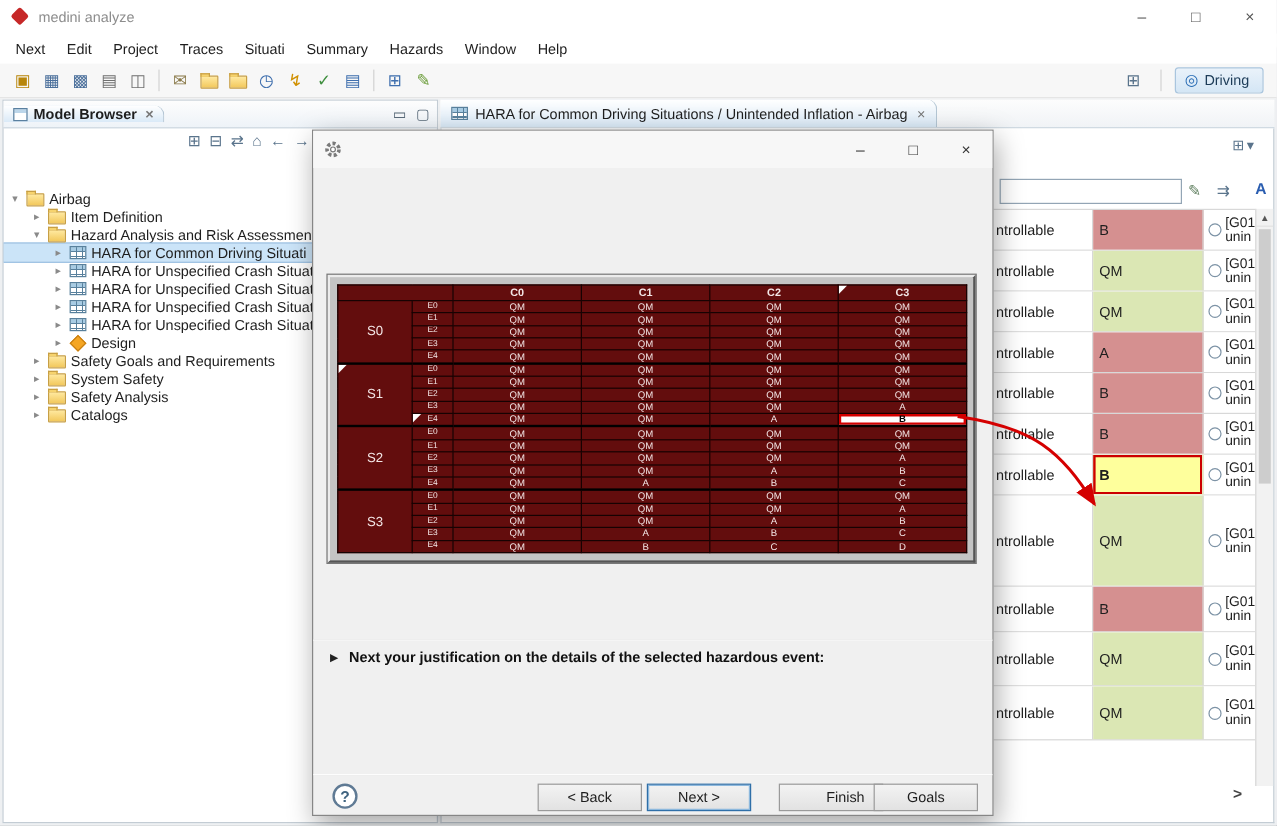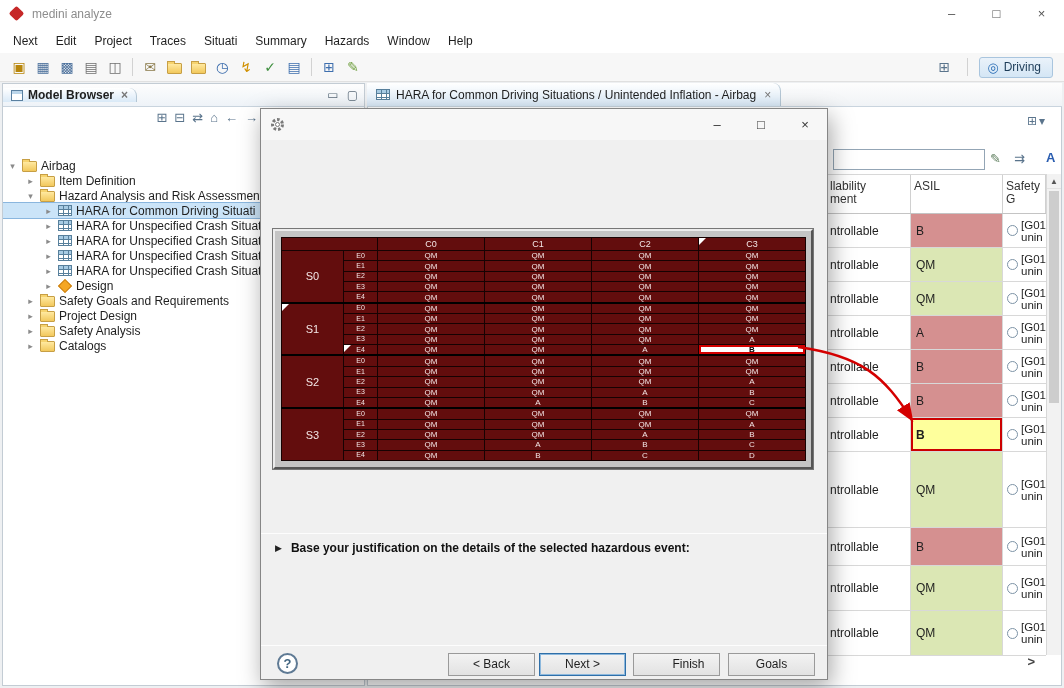--- a/index.html
+++ b/index.html
@@ -80,35 +80,35 @@
   .dialog{position:absolute;left:260px;top:108px;width:568px;height:572px;background:#f0f0f0;border:1px solid #868686;box-shadow:3px 8px 22px rgba(0,0,0,.35);z-index:50;}
   .dlg-title{height:31px;background:#f7f7f7;display:flex;align-items:center;padding-left:9px;gap:7px;color:#222;}
   .dlg-ctrls{margin-left:auto;display:flex;height:31px;}
   .dlg-btn{width:44px;text-align:center;line-height:31px;font-size:13px;color:#333;}
   .dlg-header{height:69px;background:#fff;border-bottom:1px solid #e4e4e4;padding:8px 12px 0;}
   .dlg-heading{font-weight:bold;font-size:13px;margin-bottom:6px;}
   .dlg-desc{font-size:11.5px;color:#333;width:530px;line-height:14px;}
   .matrix-frame{position:absolute;left:12px;top:120px;width:540px;height:240px;background:#c4c4c4;border-top:2px solid #ececec;border-left:2px solid #ececec;border-right:2px solid #555;border-bottom:2px solid #555;outline:1px solid #777;padding:6px;}
   table.asil{width:100%;height:100%;border-collapse:collapse;table-layout:fixed;background:#630d0d;color:#f3e6e6;}
   .asil th,.asil td{border:1px solid #170202;padding:0;text-align:center;overflow:hidden;}
-  .asil thead th{height:13px;font-size:9px;font-weight:normal;}
+  .asil thead th{height:13px;font-size:9px;font-weight:bold;}
   .asil .slabel{font-size:11px;font-weight:normal;}
   .asil .elabel{font-size:7px;line-height:8px;}
   .asil .val{font-size:8px;line-height:9px;}
   .asil tr.gstart td{border-top:2px solid #000;}
   .asil td.hlcell{background:#fff;color:#000;font-weight:bold;box-shadow:inset 0 0 0 2px #d40000;}
   .wedge{position:relative;}
   .wedge::before{content:'';position:absolute;left:0;top:0;width:0;height:0;border-style:solid;border-width:7px 7px 0 0;border-color:#fff transparent transparent transparent;}
   .dlg-sep{position:absolute;left:0;right:0;top:424px;height:1px;background:#cfcfcf;border-bottom:1px solid #fdfdfd;}
   .just-row{position:absolute;left:14px;top:432px;display:flex;align-items:center;gap:9px;font-weight:bold;color:#111;}
   .twistie{font-size:9px;color:#222;}
   .btn-sep{position:absolute;left:0;right:0;top:536px;height:1px;background:#cfcfcf;border-bottom:1px solid #fdfdfd;}
   .help-circle{position:absolute;left:16px;top:544px;width:21px;height:21px;border:2px solid #5f7a94;border-radius:50%;color:#3f637f;font-weight:bold;text-align:center;line-height:18px;font-size:13px;background:#fff;}
   .btn{position:absolute;top:544px;width:87px;height:23px;background:linear-gradient(#f3f3f3,#e2e2e2);border:1px solid #9a9a9a;font-size:12px;text-align:center;line-height:21px;}
-  .btn-back{left:187px;} .btn-next{left:278px;border:1px solid #2f6fa8;box-shadow:inset 0 0 0 1px #8cb8dd;} .btn-finish{left:372px;padding-left:24px;} .btn-cancel{left:467px;}
+  .btn-back{left:187px;} .btn-next{left:278px;border:1px solid #2f6fa8;box-shadow:inset 0 0 0 1px #8cb8dd;} .btn-finish{left:388px;padding-left:24px;} .btn-cancel{left:467px;}
   
   .arrow-svg{position:absolute;left:0;top:0;z-index:60;pointer-events:none;}
 </style>
 </head>
 <body>
 
 <div class="titlebar">
   <span class="app-icon"></span>
   <span class="title-text">medini analyze</span>
   <span class="wctrls">
@@ -232,21 +232,21 @@
           <span class="tlabel">Design</span>
         </div>
         <div class="trow" style="padding-left: 22px;">
           <span class="chev">▸</span>
           <span class="ico-folder"></span>
           <span class="tlabel">Safety Goals and Requirements</span>
         </div>
         <div class="trow" style="padding-left: 22px;">
           <span class="chev">▸</span>
           <span class="ico-folder"></span>
-          <span class="tlabel">Project Design</span>
+          <span class="tlabel">System Safety</span>
         </div>
         <div class="trow" style="padding-left: 22px;">
           <span class="chev">▸</span>
           <span class="ico-folder"></span>
           <span class="tlabel">Safety Analysis</span>
         </div>
         <div class="trow" style="padding-left: 22px;">
           <span class="chev">▸</span>
           <span class="ico-folder"></span>
           <span class="tlabel">Catalogs</span>
@@ -266,28 +266,20 @@
       <span class="view-menu">
         <span>⊞</span>
         <span>▾</span>
       </span>
       <input class="hara-filter-input" style="">
       <span class="fico" style="left:622px;">✎</span>
       <span class="fico" style="left:646px;color:#5a748c;">⇉</span>
       <span class="asil-badge">A</span>
 
       <div class="htable">
-        <div class="hheader">
-          <div class="hh hh1">
-            <div>llability</div>
-            <div>ment</div>
-          </div>
-          <div class="hh hh2">ASIL</div>
-          <div class="hh hh3">Safety G</div>
-        </div>
         <div id="hara-rows">
             <div class="hrow" style="height: 34px;">
               <div class="c-ctrl">ntrollable</div>
               <div class="c-asil tone-red">B</div>
               <div class="c-goal">
                 <span class="radio-ico"></span>
                 <span class="gtxt">
                   <div>[G01</div>
                   <div>unin</div>
                 </span>
@@ -592,21 +584,21 @@
             <td class="val">C</td>
             <td class="val">D</td>
           </tr>
         </tbody>
       </table>
   </div>
 
   <div class="dlg-sep"></div>
   <div class="just-row">
     <span class="twistie">▶</span>
-    <span>Base your justification on the details of the selected hazardous event:</span>
+    <span>Next your justification on the details of the selected hazardous event:</span>
   </div>
 
   <div class="btn-sep"></div>
   <div class="help-circle">?</div>
   <div class="btn btn-back">&lt; Back</div>
   <div class="btn btn-next">Next &gt;</div>
   <div class="btn btn-finish">Finish</div>
   <div class="btn btn-cancel">Goals</div>
 </div>
 

